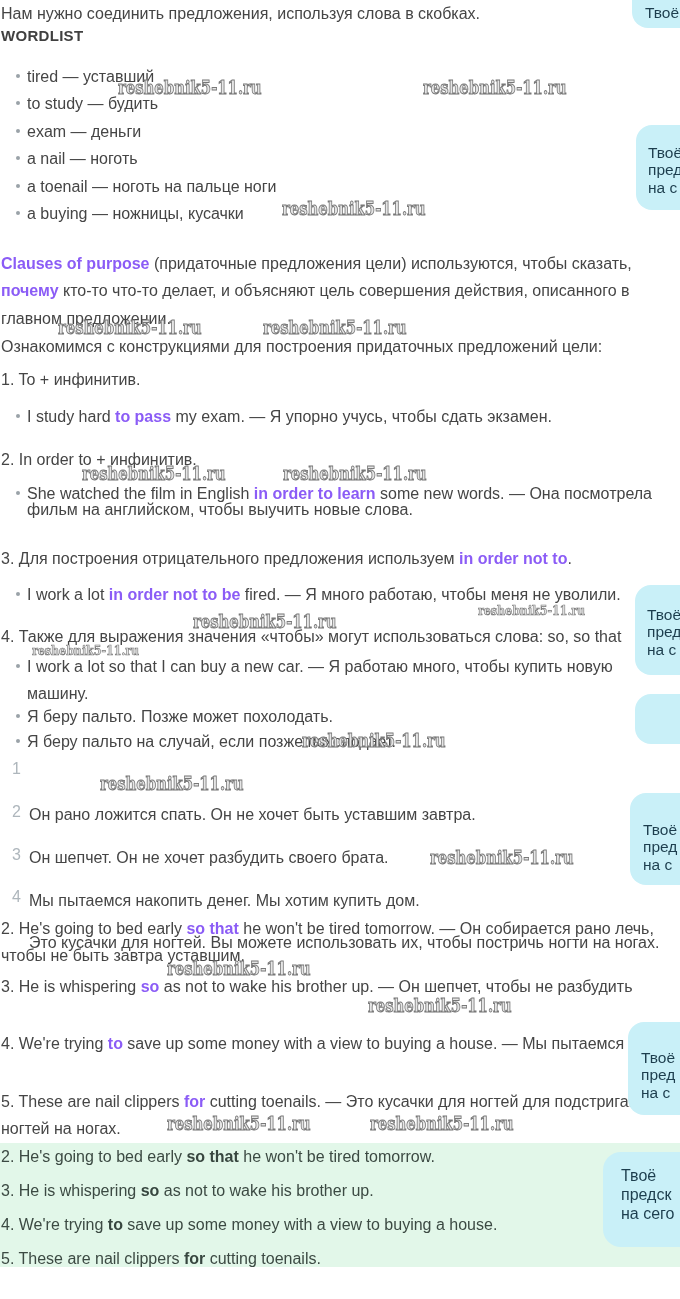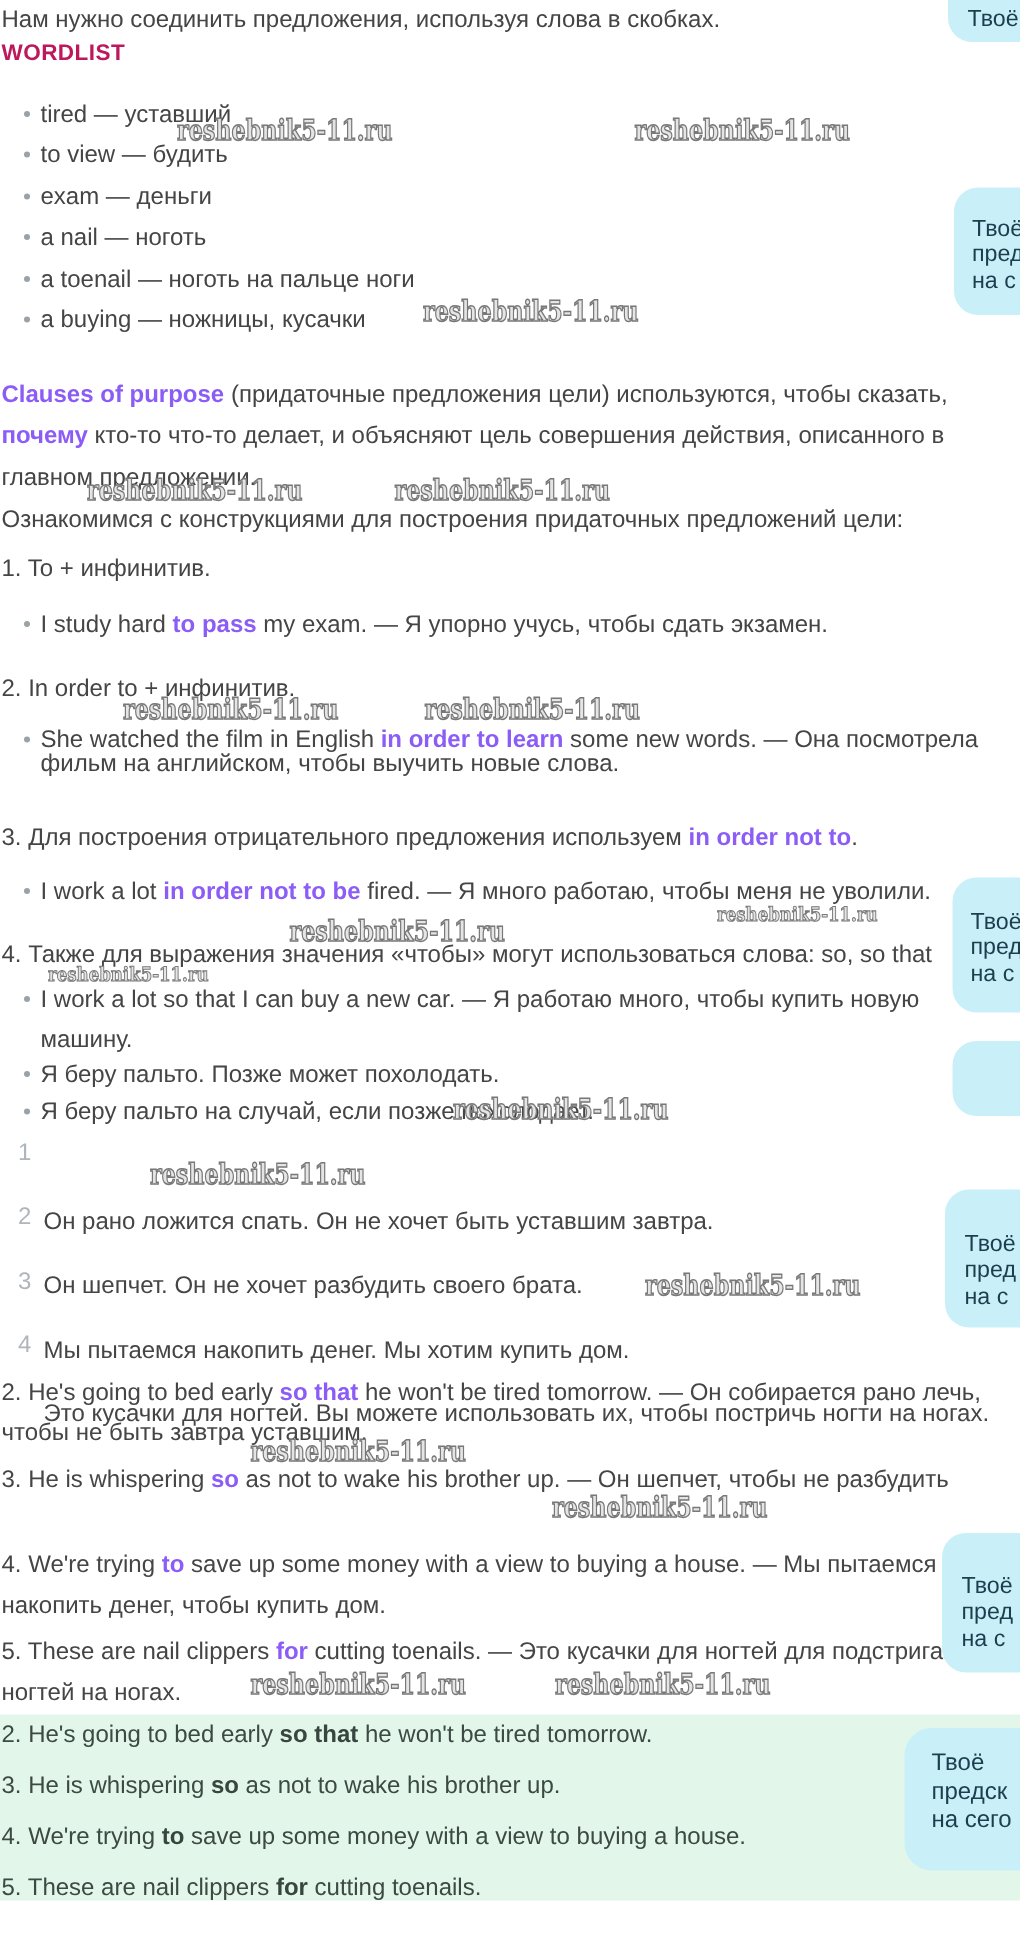--- a/index.html
+++ b/index.html
@@ -3,21 +3,21 @@
 <meta charset="utf-8">
 <style>
   html,body { margin:0; padding:0; background:#fff; }
   .page {
     position:relative; width:680px; height:1299px; overflow:hidden; background:#fff;
     font-family:"Liberation Sans", sans-serif; font-size:16px; line-height:27.4px; color:#454545;
   }
   .blk { position:absolute; left:1px; width:678px; }
   .ln { white-space:nowrap; }
   b { font-weight:700; color:#8b5cf6; }
-  .h-bold { font-weight:700; color:#be185d; font-size:15px; line-height:15px; letter-spacing:.3px; }
+  .h-bold { font-weight:700; color:#404040; font-size:15px; line-height:15px; letter-spacing:.3px; }
   .bullet { padding-left:26px; }
   .bullet::before {
     content:""; position:absolute; left:15px; top:11px;
     width:4px; height:4px; border-radius:50%; background:#9aa2a8;
   }
   .tight { line-height:15.5px; }
   .tight.bullet::before { top:5px; }
   ul.words { margin:0; padding:0; list-style:none; }
   ul.words li { position:relative; padding-left:26px; line-height:27.4px; }
   ul.words li::before {
@@ -51,21 +51,21 @@
 </head>
 <body>
 
 <div class="page">
 
   <div class="blk body-text" style="top:0px">Нам нужно соединить предложения, используя слова в скобках.</div>
 
   <div class="blk h-bold" style="top:28px">WORDLIST</div>
   <ul class="words blk body-text" style="top:63px">
     <li>tired — уставший</li>
-    <li>to view — будить</li>
+    <li>to study — будить</li>
     <li>exam — деньги</li>
     <li>a nail — ноготь</li>
     <li>a toenail — ноготь на пальце ноги</li>
     <li>a buying — ножницы, кусачки</li>
   </ul>
 
   <div class="blk body-text" style="top:250px">
       <div class="ln"><b>Clauses of purpose</b><span> (придаточные предложения цели) используются, чтобы сказать,</span></div>
       <div class="ln"><b>почему</b><span> кто-то что-то делает, и объясняют цель совершения действия, описанного в</span></div>
       <div class="ln"><span>главном предложении.</span></div>
@@ -118,21 +118,20 @@
 
   <div class="blk body-text" style="top:915px">
       <div class="ln"><span>2. He's going to bed early </span><b>so that</b><span> he won't be tired tomorrow. — Он собирается рано лечь,</span></div>
       <div class="ln"><span>чтобы не быть завтра уставшим.</span></div>
     </div>
   <div class="blk body-text" style="top:973px">
       <div class="ln"><span>3. He is whispering </span><b>so</b><span> as not to wake his brother up. — Он шепчет, чтобы не разбудить</span></div>
     </div>
   <div class="blk body-text" style="top:1030px">
       <div class="ln"><span>4. We're trying </span><b>to</b><span> save up some money with a view to buying a house. — Мы пытаемся</span></div>
-      <div class="ln"><span>накопить денег, чтобы купить дом.</span></div>
     </div>
   <div class="blk body-text" style="top:1088px">
       <div class="ln"><span>5. These are nail clippers </span><b>for</b><span> cutting toenails. — Это кусачки для ногтей для подстригания</span></div>
       <div class="ln"><span>ногтей на ногах.</span></div>
     </div>
 
   <div class="green">
     <div class="gline" style="top:0px">
         <div class="ln"><span>2. He's going to bed early </span><b>so that</b><span> he won't be tired tomorrow.</span></div>
       </div>

